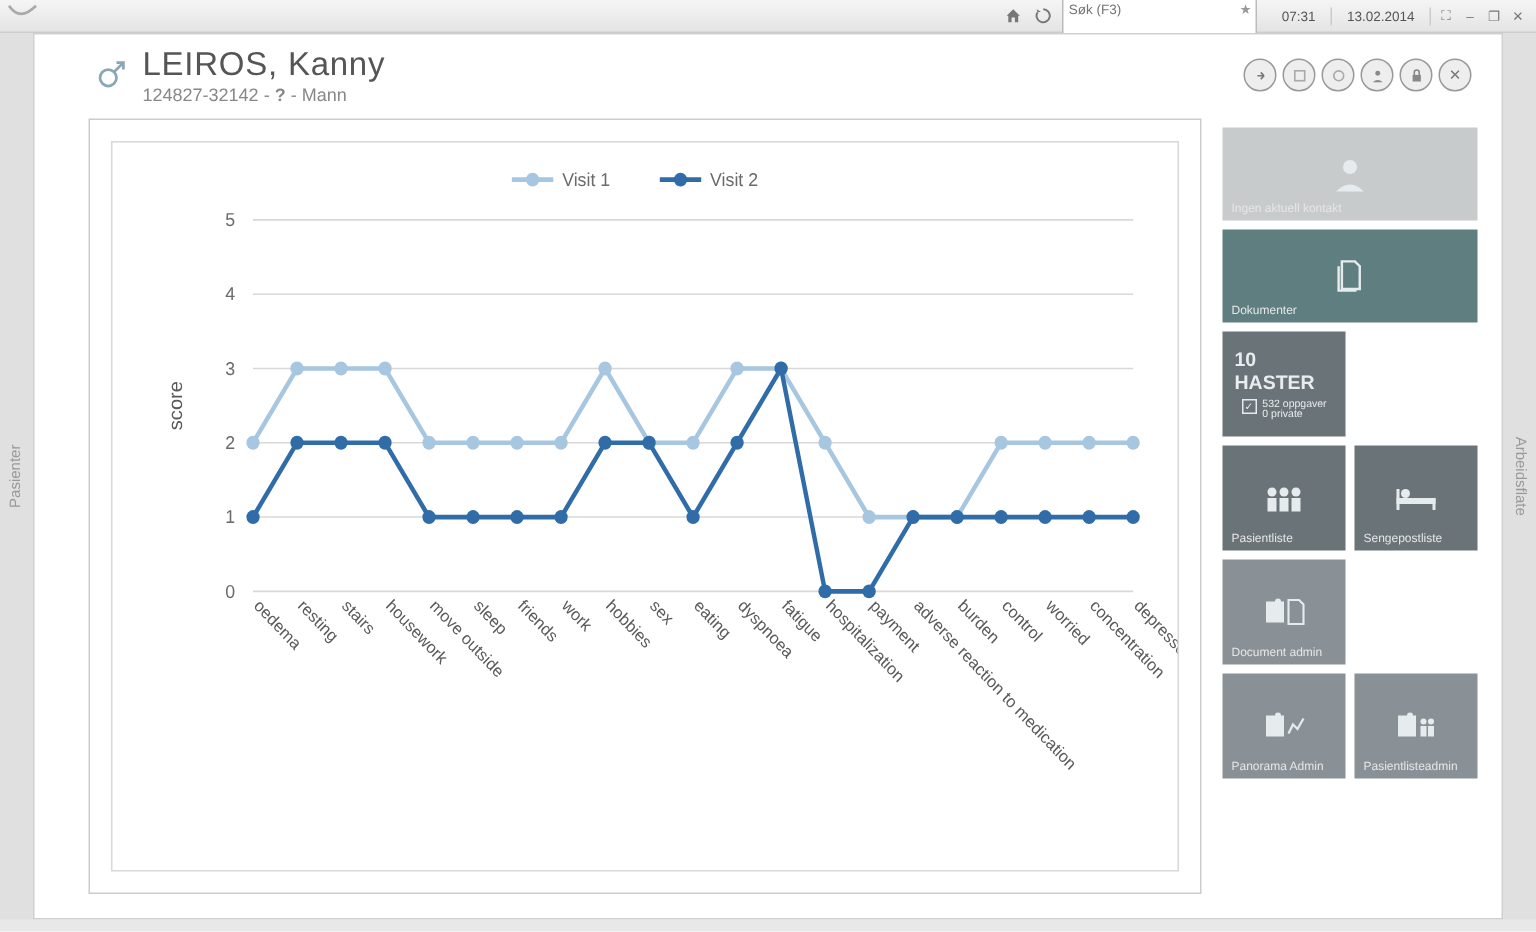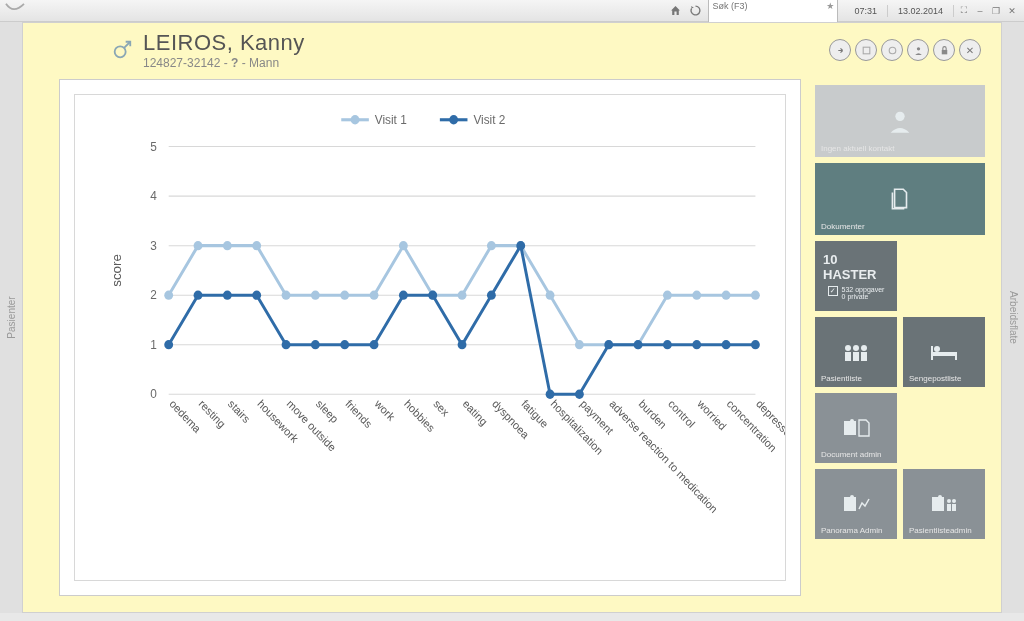--- a/index.html
+++ b/index.html
@@ -47,23 +47,22 @@
     background: transparent;
   }
   .clock { font-size: 9px; color: #555; margin: 12px 6px; }
   .winbtns { display: flex; gap: 4px; }
   .winbtns span { width: 12px; height: 12px; display:inline-flex;align-items:center;justify-content:center;color:#777; cursor:pointer;}
   .sep { width:1px; height:12px; background:#ccc; margin:0 4px; }
 
   .main {
     position: absolute;
     left: 22px; right: 22px; top: 22px; bottom: 8px;
-    background: #fef9c3;
+    background: #ffffff;
     border: 1px solid #d0d0d0;
-    padding-left: 48px;
   }
 
   .side-tab {
     position: absolute;
     width: 22px;
     top: 22px; bottom: 8px;
     background: #e0e0e0;
     display: flex;
     align-items: center;
     justify-content: center;
@@ -126,21 +125,21 @@
   .tile {
     background: #7f8a8f;
     color: #e9edef;
     position: relative;
     cursor: pointer;
     display: flex;
     flex-direction: column;
     justify-content: center;
     align-items: center;
   }
-  .tile.wide { width: 170px; height: 72px; }
+  .tile.wide { width: 170px; height: 62px; }
   .tile.half { width: 82px; height: 70px; }
   .tile .label {
     position: absolute;
     left: 6px; bottom: 4px;
     font-size: 8px; color: #e6e6e6;
   }
   .tile.muted { background: #c8cbcc; color:#fff; }
   .tile.teal { background: #5f7e80; }
   .tile.dark { background: #6a7377; }
   .tile.gray { background: #8a9196; }

